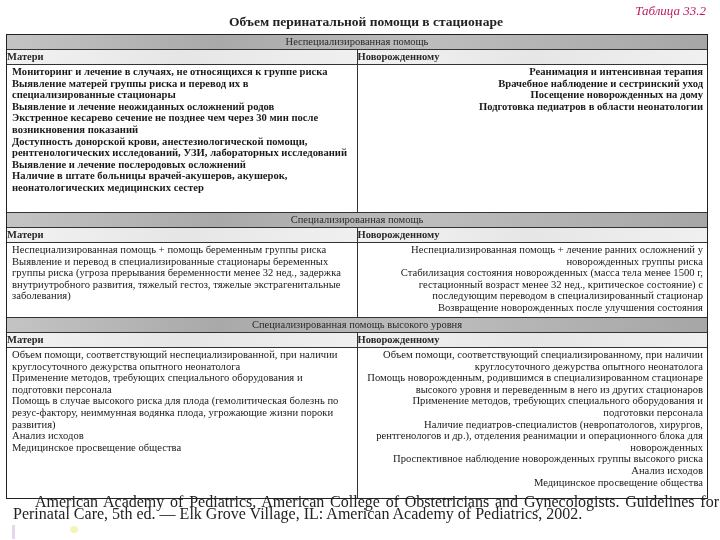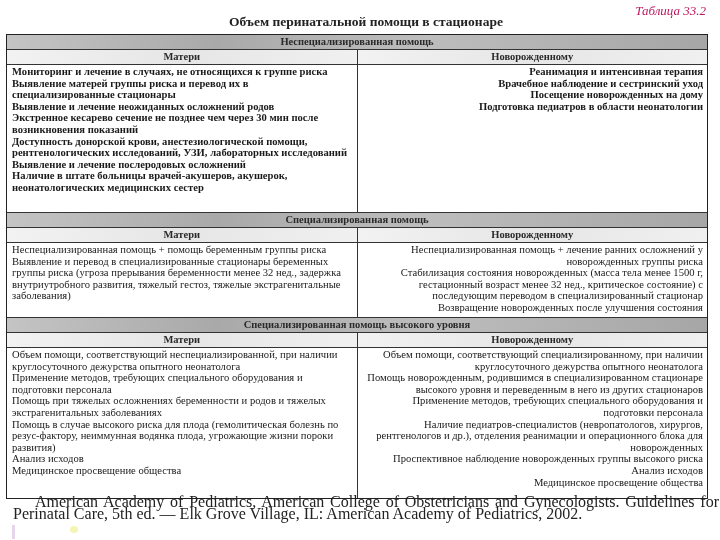--- a/index.html
+++ b/index.html
@@ -19,30 +19,30 @@
       text-align: center; font-weight: bold; font-size: 13.5px; color: #222;
     }
     .tbl {
       position: absolute; left: 6px; top: 34px; width: 702px;
       border: 1.5px solid #222;
       box-sizing: border-box;
     }
     .sec-head {
       background: #b9b9b9;
       background-image: linear-gradient(90deg, #c4c4c4, #a9a9a9 30%, #bdbdbd 60%, #a6a6a6);
-      text-align: center; font-size: 10.5px; font-weight: bold;
+      text-align: center; font-size: 10.5px; font-weight: normal;
       height: 14px; line-height: 14px;
       border-bottom: 1px solid #333;
       color: #2a2a2a;
     }
     .col-heads {
       display: flex; border-bottom: 1px solid #333;
     }
     .col-heads > div {
-      flex: 1; text-align: center; font-size: 10.5px; font-weight: bold;
+      flex: 1; font-size: 10.5px; font-weight: bold;
       height: 14px; line-height: 14px; color: #2a2a2a;
       background: linear-gradient(90deg, #f2f2f2, #e6e6e6 50%, #f0f0f0);
     }
     .col-heads > div + div { border-left: 1px solid #333; }
     .body-row {
       display: flex; border-bottom: 1.5px solid #333;
     }
     .body-row:last-child { border-bottom: none; }
     .cell {
       flex: 1; padding: 1px 4px 2px 5px; box-sizing: border-box;
@@ -111,21 +111,20 @@
 
   <div class="sec-head">Специализированная помощь высокого уровня</div>
   <div class="col-heads">
     <div>Матери</div>
     <div>Новорожденному</div>
   </div>
   <div class="body-row row-c">
     <div class="cell">
         <span class="item">Объем помощи, соответствующий неспециализированной, при наличии круглосуточного дежурства опытного неонатолога</span>
         <span class="item">Применение методов, требующих специального оборудования и подготовки персонала</span>
-        <span class="item">Помощь при тяжелых осложнениях беременности и родов и тяжелых экстрагенитальных заболеваниях</span>
         <span class="item">Помощь в случае высокого риска для плода (гемолитическая болезнь по резус-фактору, неиммунная водянка плода, угрожающие жизни пороки развития)</span>
         <span class="item">Анализ исходов</span>
         <span class="item">Медицинское просвещение общества</span>
       </div>
     <div class="cell">
         <span class="item">Объем помощи, соответствующий специализированному, при наличии круглосуточного дежурства опытного неонатолога</span>
         <span class="item">Помощь новорожденным, родившимся в специализированном стационаре высокого уровня и переведенным в него из других стационаров</span>
         <span class="item">Применение методов, требующих специального оборудования и подготовки персонала</span>
         <span class="item">Наличие педиатров-специалистов (невропатологов, хирургов, рентгенологов и др.), отделения реанимации и операционного блока для новорожденных</span>
         <span class="item">Проспективное наблюдение новорожденных группы высокого риска</span>

